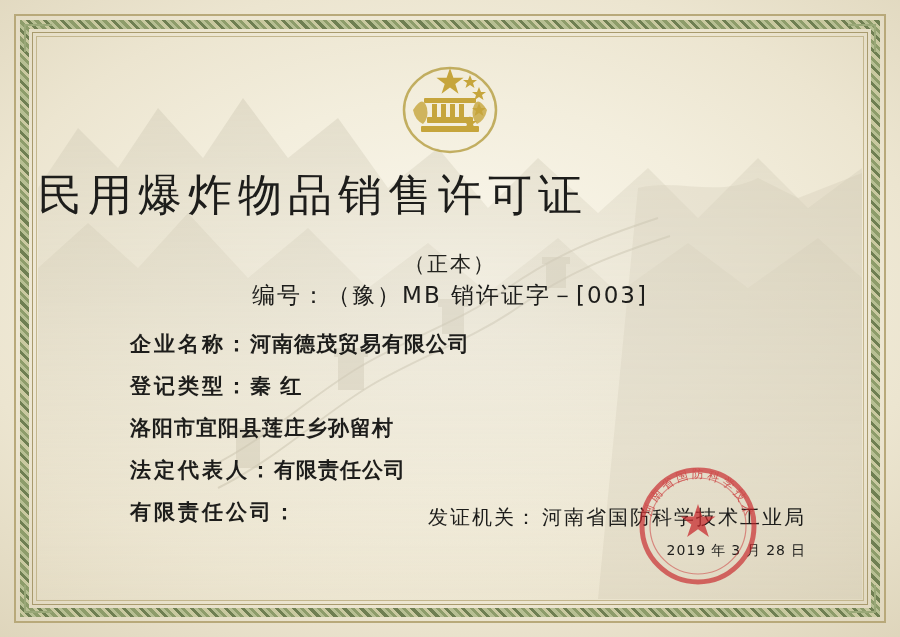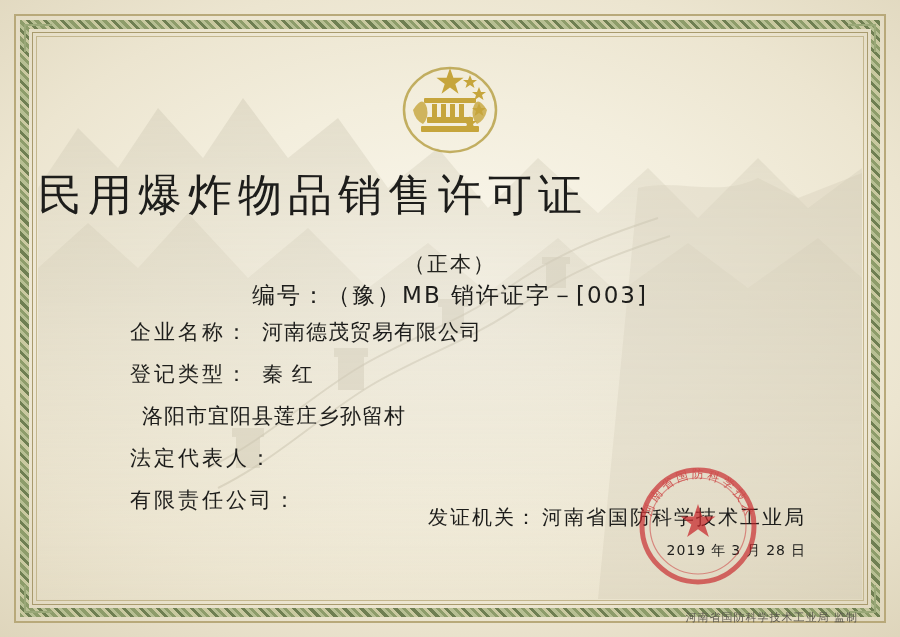--- a/index.html
+++ b/index.html
@@ -102,36 +102,36 @@
     text-align: center;
     font-size: 23px;
     color: #1d1d1b;
     letter-spacing: 2px;
     margin-top: 10px;
   }
 
   .fields {
     position: absolute;
     left: 92px;
-    top: 280px;
+    top: 292px;
     right: 60px;
+    font-weight: bold;
   }
   .field-row {
     display: flex;
     align-items: baseline;
     margin-bottom: 14px;
     font-size: 21px;
     color: #1d1d1b;
   }
   .field-label {
     letter-spacing: 3px;
     white-space: nowrap;
   }
   .field-value {
-    margin-left: 12px;
     letter-spacing: 1px;
     white-space: nowrap;
   }
   .field-row.validity { font-size: 21px; }
   .field-row.validity .field-value {
     font-size: 16px;
     letter-spacing: 0.5px;
   }
   .validity-seg { margin: 0 2px; }
   .validity-num { padding: 0 4px; }
@@ -267,20 +267,21 @@
         <span class="field-label">登记类型：</span>
         <span class="field-value">秦  红</span>
       </div>
 
       <div class="field-row">
         <span class="field-value">洛阳市宜阳县莲庄乡孙留村</span>
       </div>
 
       <div class="field-row">
         <span class="field-label">法定代表人：</span>
+        <span class="field-value">有限责任公司</span>
       </div>
 
       <div class="field-row validity">
         <span class="field-label">有限责任公司：</span>
       </div>
     </div>
 
     <div class="issuer">
       <span>发证机关：</span><span class="issuer-value">河南省国防科学技术工业局</span>
     </div>
@@ -298,15 +299,14 @@
         <circle cx="68" cy="68" r="48" fill="none" stroke="#c8262a" stroke-width="1.2" opacity="0.6"></circle>
         <g fill="#c8262a" opacity="0.92">
           <polygon points="68,46 72.2,58.6 85.5,58.6 74.7,66.4 78.9,79 68,71.2 57.1,79 61.3,66.4 50.5,58.6 63.8,58.6"></polygon>
         </g>
         <text font-size="12" fill="#c8262a" opacity="0.95" font-family="'DejaVu Sans','Liberation Sans',sans-serif" letter-spacing="3">
           <textPath href="#sealArc" startOffset="6%">河南省国防科学技术工业局</textPath>
         </text>
       </svg>
     </div>
 
-    <div class="footer-note">河南省国防科学技术工业局 监制</div>
   </div>
 </div>
 
 </body></html>

